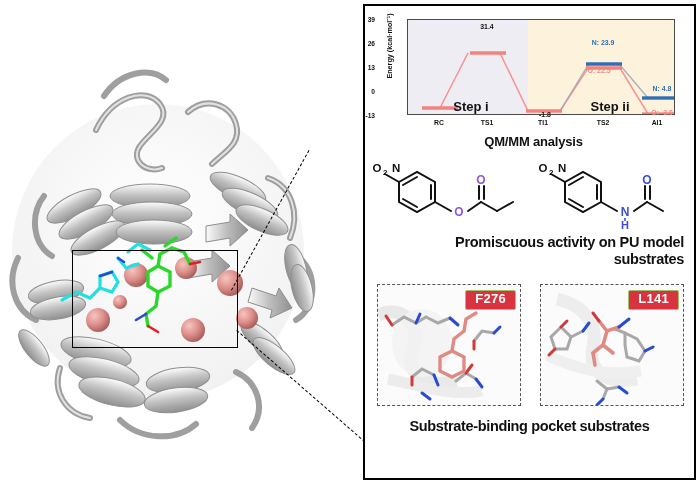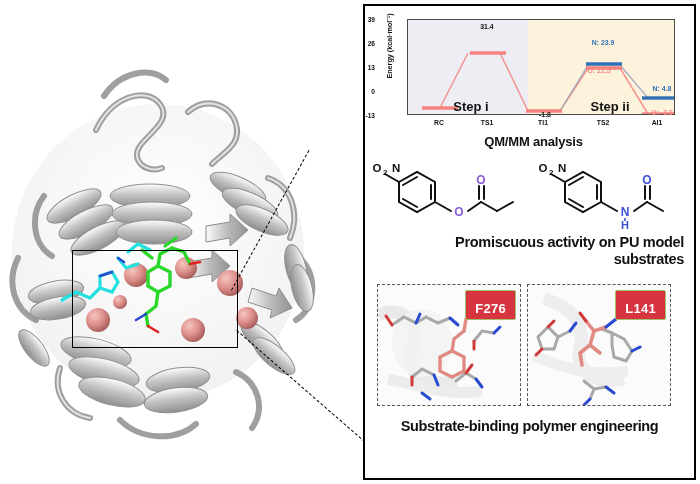--- a/index.html
+++ b/index.html
@@ -45,23 +45,23 @@
   
   #chem-block{position:absolute;left:0;top:148px;width:329px;height:80px;}
   #chem-caption{position:absolute;left:10px;top:228px;width:309px;text-align:right;
                 font-size:14.5px;font-weight:bold;line-height:1.15;letter-spacing:-.3px;}
 
   
   .pocket{position:absolute;top:278px;width:144px;height:122px;
           border:1.6px dashed #555;box-sizing:border-box;overflow:hidden;
           background:#fbfbfb;}
   #pocket-left{left:12px;}
-  #pocket-right{left:162px;}
+  #pocket-right{left:175px;}
   .res-badge{position:absolute;top:5px;right:4px;background:#d8343f;color:#fff;
-             font-size:13px;font-weight:bold;padding:10px 9px 3px;border-radius:2px;
+             font-size:13px;font-weight:bold;padding:0 9px 3px;border-radius:2px;
              border:1px solid #9fbf6a;letter-spacing:.3px;margin-left:20px;}
   #bottom-caption{position:absolute;left:6px;top:412px;width:317px;text-align:center;
                   font-size:14.5px;font-weight:bold;line-height:1.16;letter-spacing:-.35px;}
 </style>
 </head>
 <body>
 
 <div id="protein-panel">
 
   <svg id="protein-canvas" viewBox="0 0 355 484">
@@ -396,15 +396,15 @@
         <path d="M58 36 L52 28"></path>
       </g>
       <g stroke="#2a4ad0" stroke-width="3" fill="none" stroke-linecap="round">
         <path d="M78 42 L88 34"></path>
       </g>
     </svg>
     <div class="res-badge">L141</div>
   </div>
 
   <div id="bottom-caption">
-    <span>Substrate-binding polymer engineering</span><br>
+    <span>Substrate-binding pocket substrates</span><br>
   </div>
 </div>
 
 </body></html>

